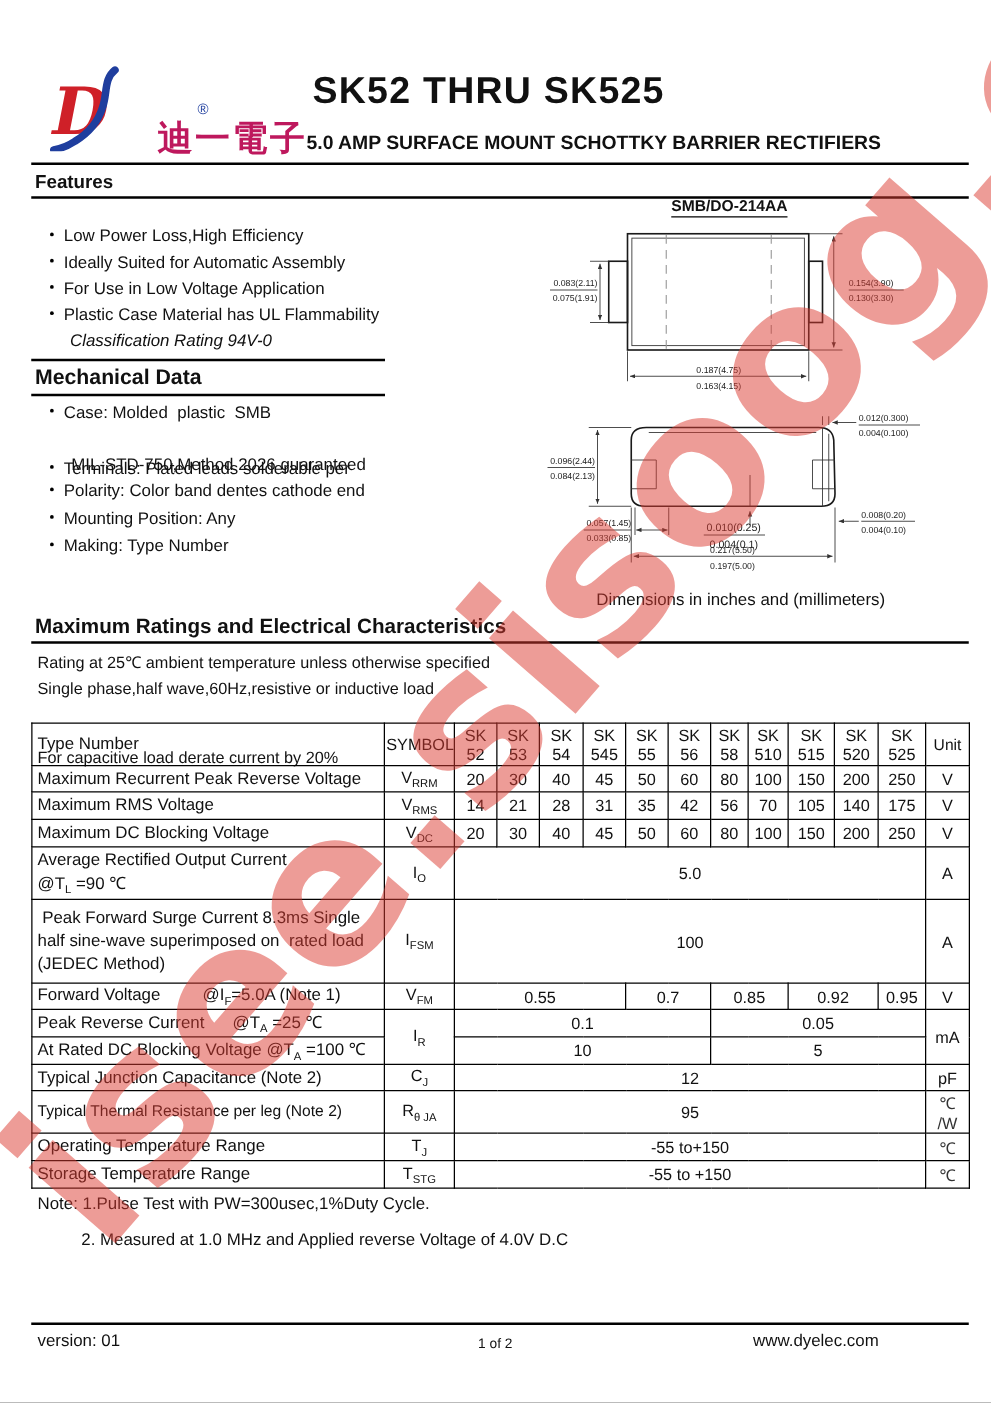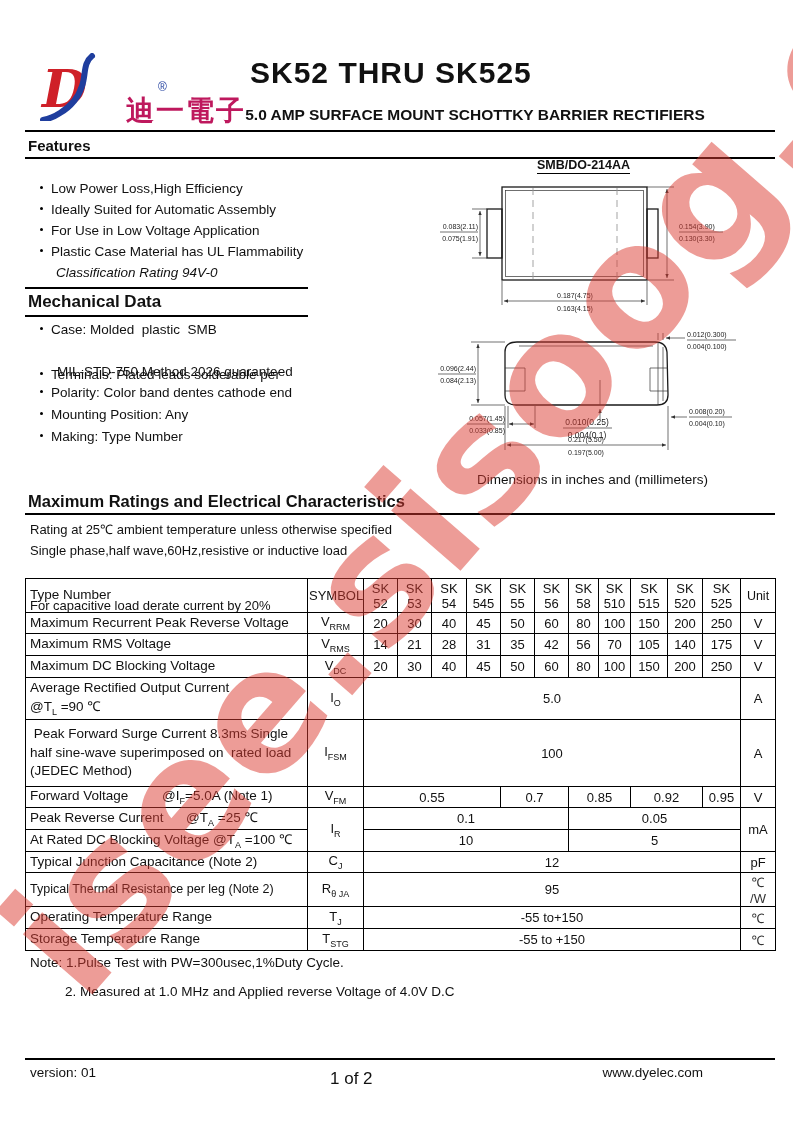--- a/index.html
+++ b/index.html
@@ -37,21 +37,21 @@
   .ratings-table td.sm{font-size:12.5px;}
   .ratings-table sub{font-size:9px;}
   .ph{line-height:15px;font-size:13px;}
   .du{font-size:9px;color:#333;}
   .prew{white-space:pre-wrap;}
   tr.r34{height:34px;margin-top:17px;} tr.r21{height:21px;} tr.r22{height:22px;} tr.r42{height:42px;} tr.r67{height:67px;}
   
   .note1{left:30px;top:955px;font-size:13.5px;}
   .note2{left:65px;top:984px;font-size:13.5px;}
   .foot-ver{left:30px;top:1065px;font-size:13.5px;}
-  .foot-page{left:330px;top:1069px;width:80px;text-align:left;font-size:17px;}
+  .foot-page{left:330px;top:1069px;width:80px;text-align:right;font-size:11px;}
   .foot-site{right:90px;top:1065px;font-size:13.5px;}
   
   .watermark{position:absolute;left:-150px;top:452px;width:1100px;text-align:center;white-space:nowrap;
      transform:rotate(-49deg);font-family:"DejaVu Sans",sans-serif;font-weight:bold;
      font-size:168px;line-height:200px;letter-spacing:2px;color:rgba(219,58,48,0.5);
      z-index:50;pointer-events:none;}
 </style>
 </head>
 <body>
 

